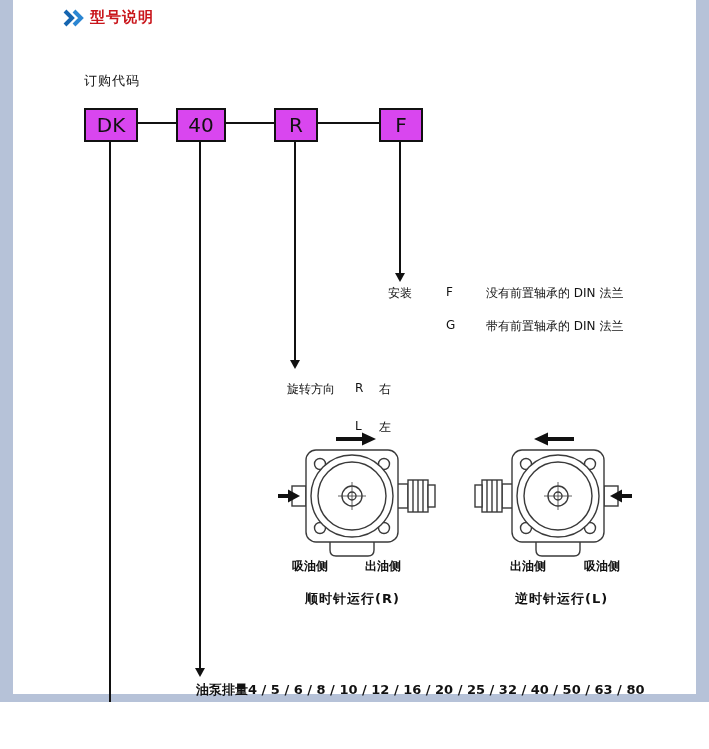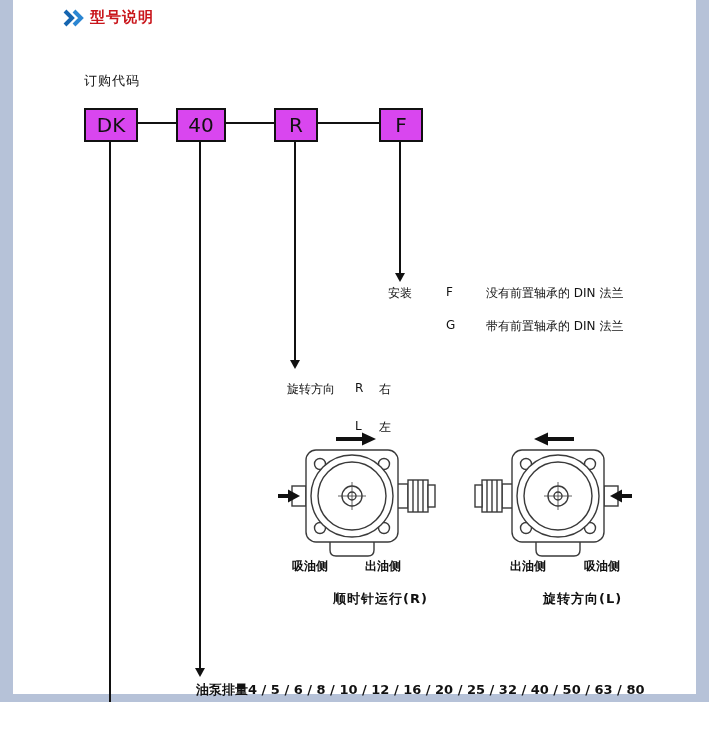--- a/index.html
+++ b/index.html
@@ -45,21 +45,21 @@
   
   .mount{position:absolute;left:388px;top:285px;font-size:12px;display:grid;grid-template-columns:42px 24px auto;row-gap:5px;gap:16px;}
   .rot{position:absolute;left:287px;top:381px;font-size:12px;display:grid;grid-template-columns:68px 24px auto;row-gap:21px;}
 
   
   .pump{position:absolute;width:170px;height:128px;}
   .pump-l{left:278px;top:432px;}
   .pump-r{left:462px;top:432px;transform:scaleX(-1);}
   .plabel{position:absolute;top:558px;font-size:12px;font-weight:bold;}
   .pl1{left:292px;} .pl2{left:365px;} .pl3{left:510px;} .pl4{left:584px;}
-  .pcap{position:absolute;top:590px;font-size:13px;font-weight:600;letter-spacing:1px;margin-left:28px;}
+  .pcap{position:absolute;top:590px;font-size:13px;font-weight:600;letter-spacing:1px;}
   .pc1{left:305px;} .pc2{left:515px;}
 
   
   .disp{position:absolute;left:196px;top:681px;font-size:13px;font-weight:600;white-space:nowrap;}
   .disp .lbl{}
   .prod{position:absolute;left:84px;top:702px;font-size:13px;letter-spacing:1px;}
 </style>
 </head>
 <body>
 
@@ -157,21 +157,21 @@
     <svg width="170" height="128" viewBox="0 0 170 128">
         <use href="#pumpdef"></use>
       </svg>
   </div>
 
   <span class="plabel pl1">吸油侧</span>
   <span class="plabel pl2">出油侧</span>
   <span class="plabel pl3">出油侧</span>
   <span class="plabel pl4">吸油侧</span>
   <span class="pcap pc1">顺时针运行(R)</span>
-  <span class="pcap pc2">旋转方向(L)</span>
+  <span class="pcap pc2">逆时针运行(L)</span>
 
   <div class="disp">
     <span class="lbl">油泵排量</span><span>4 / 5 / 6 / 8 / 10 / 12 / 16 / 20 / 25 / 32 / 40 / 50 / 63 / 80</span>
   </div>
 
   <span class="prod">产品名称</span>
 
 </div>
 
 </body></html>

